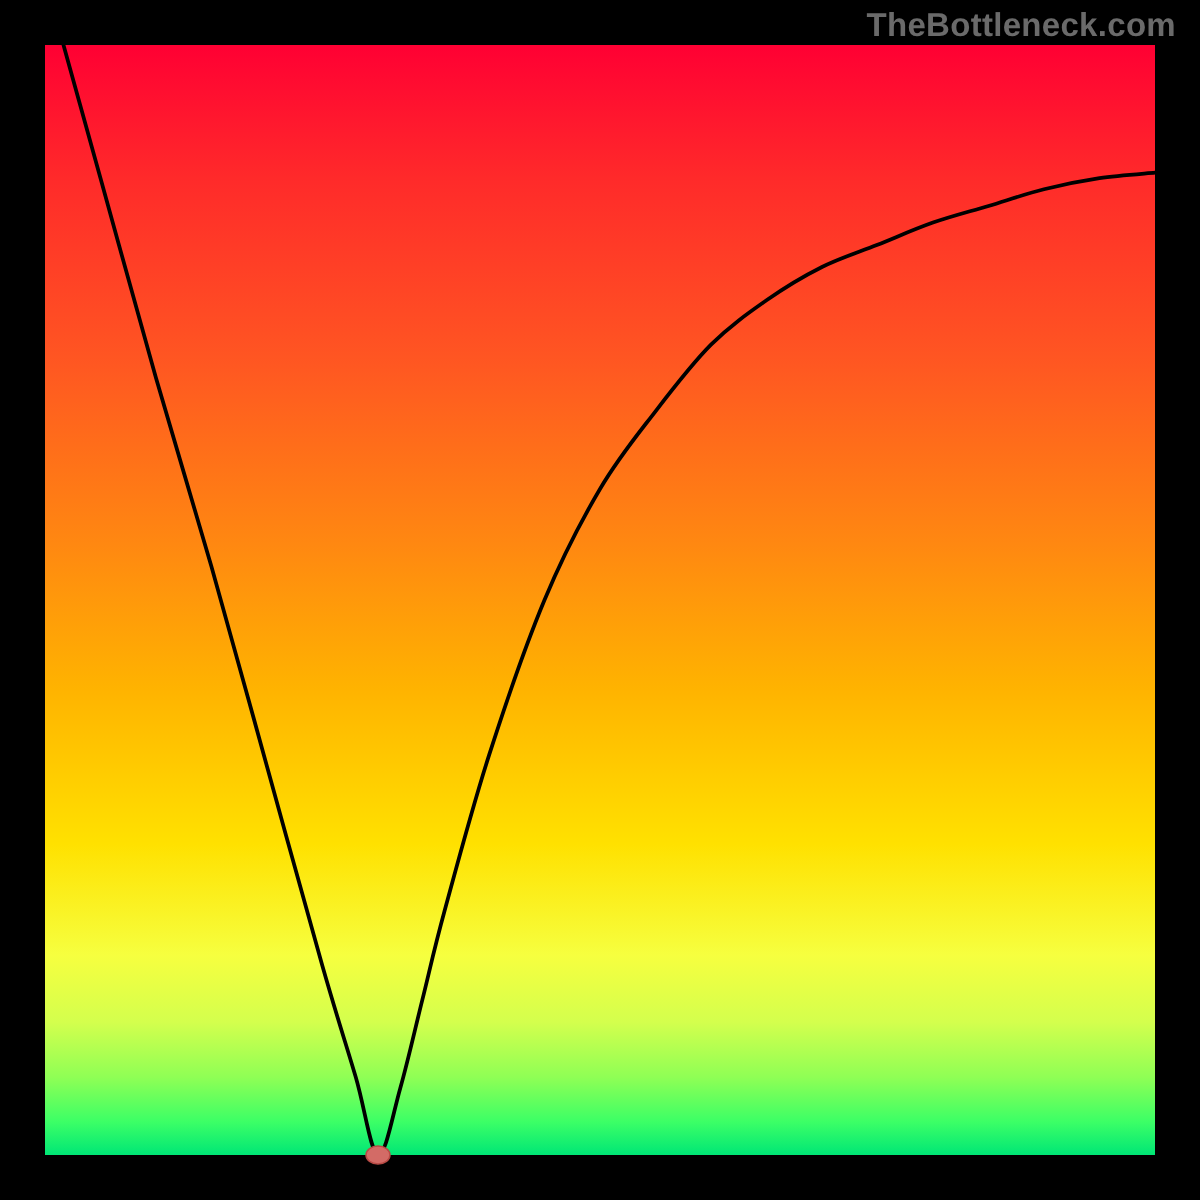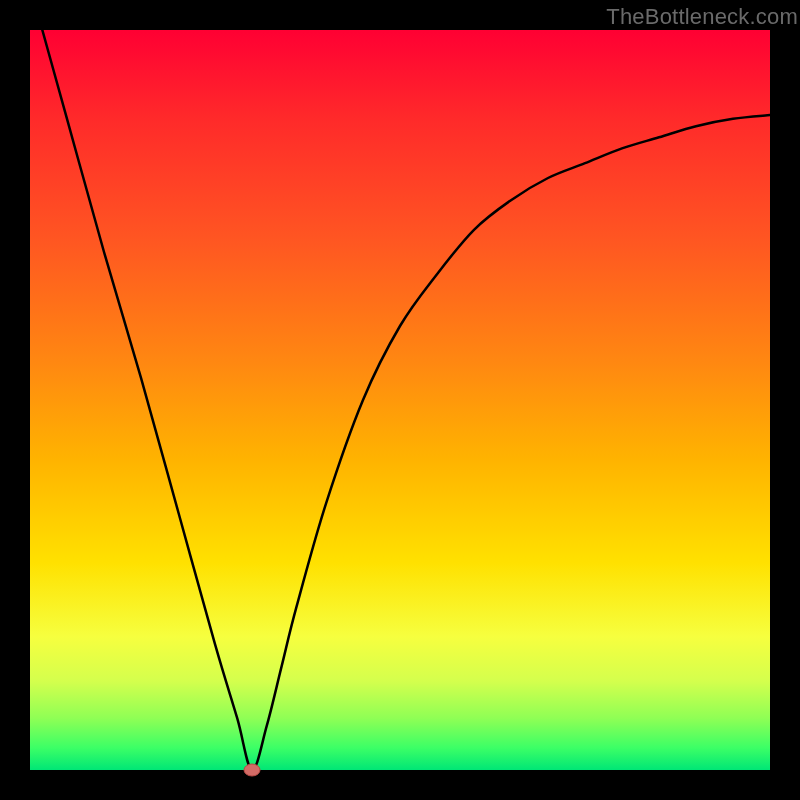--- a/index.html
+++ b/index.html
@@ -34,25 +34,25 @@
       #f6ff3f 82%,
       #d4ff4d 88%,
       #8fff55 93%,
       #3cff66 97%,
       #00e676 100%
     );
   }
   .watermark {
     position: absolute;
     top: 4px;
-    right: 2px;
+    right: 16px;
     font-family: Arial, Helvetica, sans-serif;
     font-size: 22px;
     color: #6a6a6a;
-    font-weight: 400;
+    font-weight: 700;
     letter-spacing: 0.2px;
     user-select: none;
   }
   svg.curve {
     position: absolute;
     left: 0;
     top: 0;
     width: 740px;
     height: 740px;
     overflow: visible;

